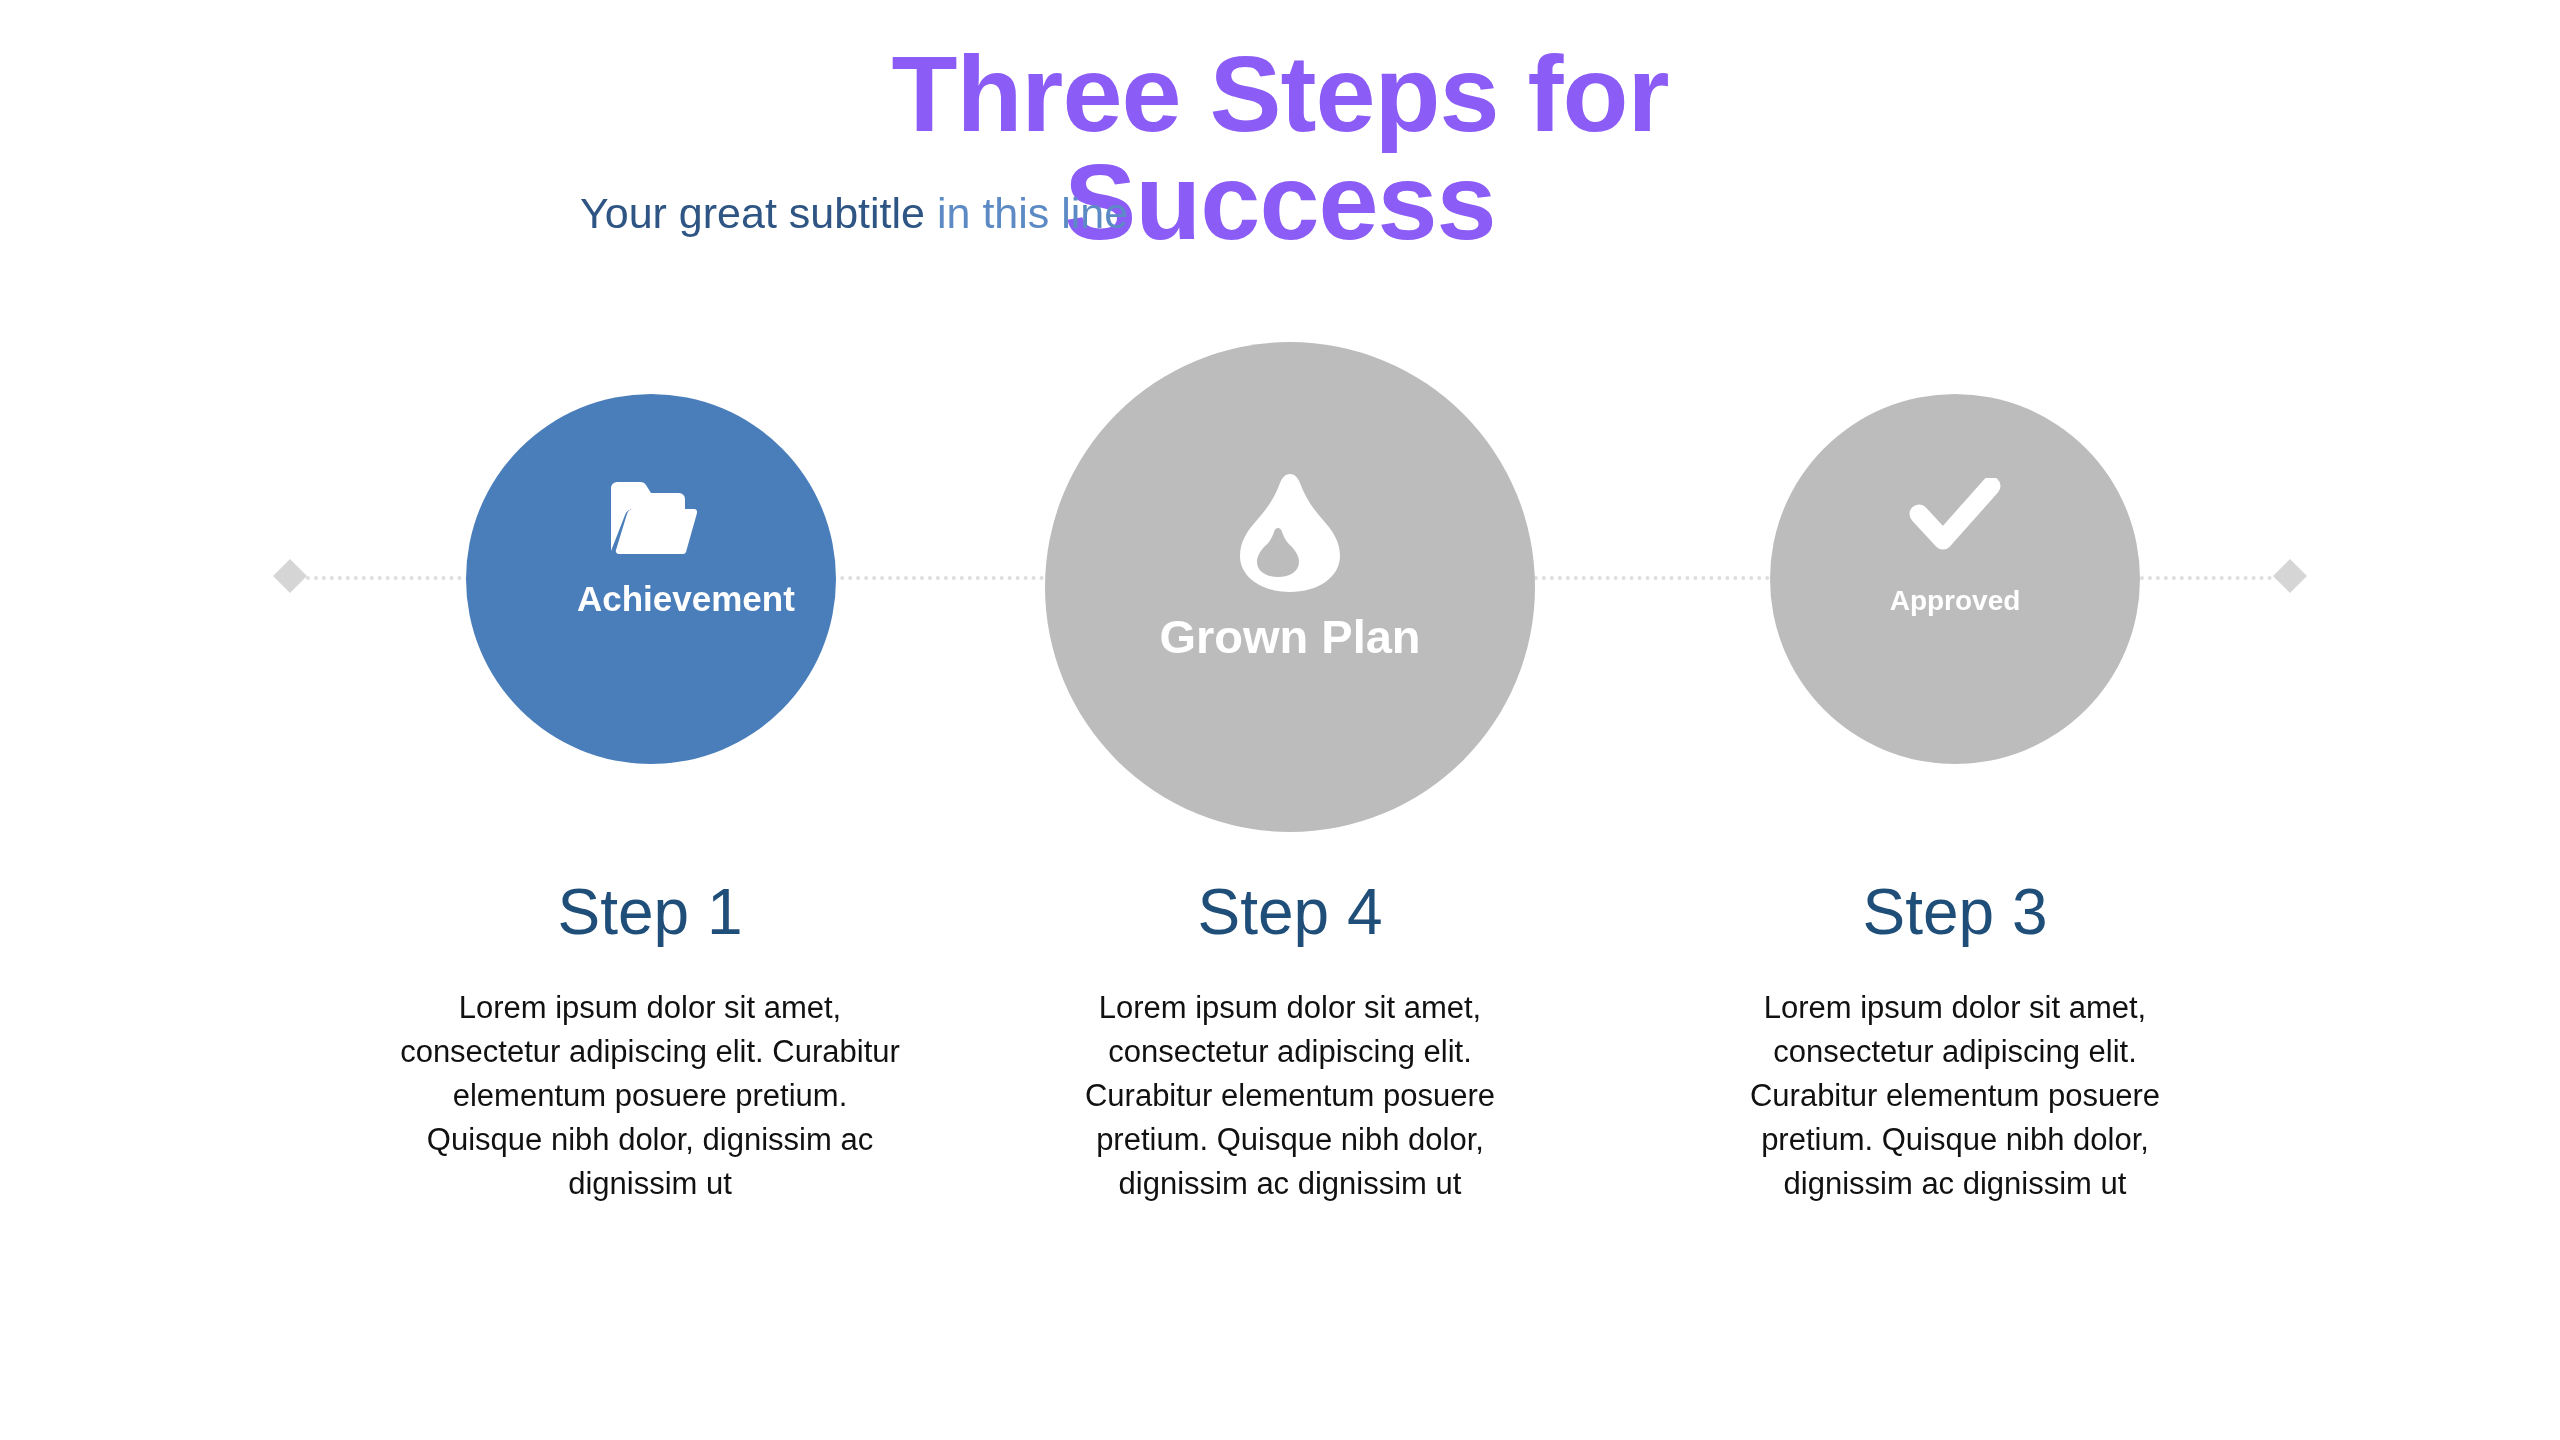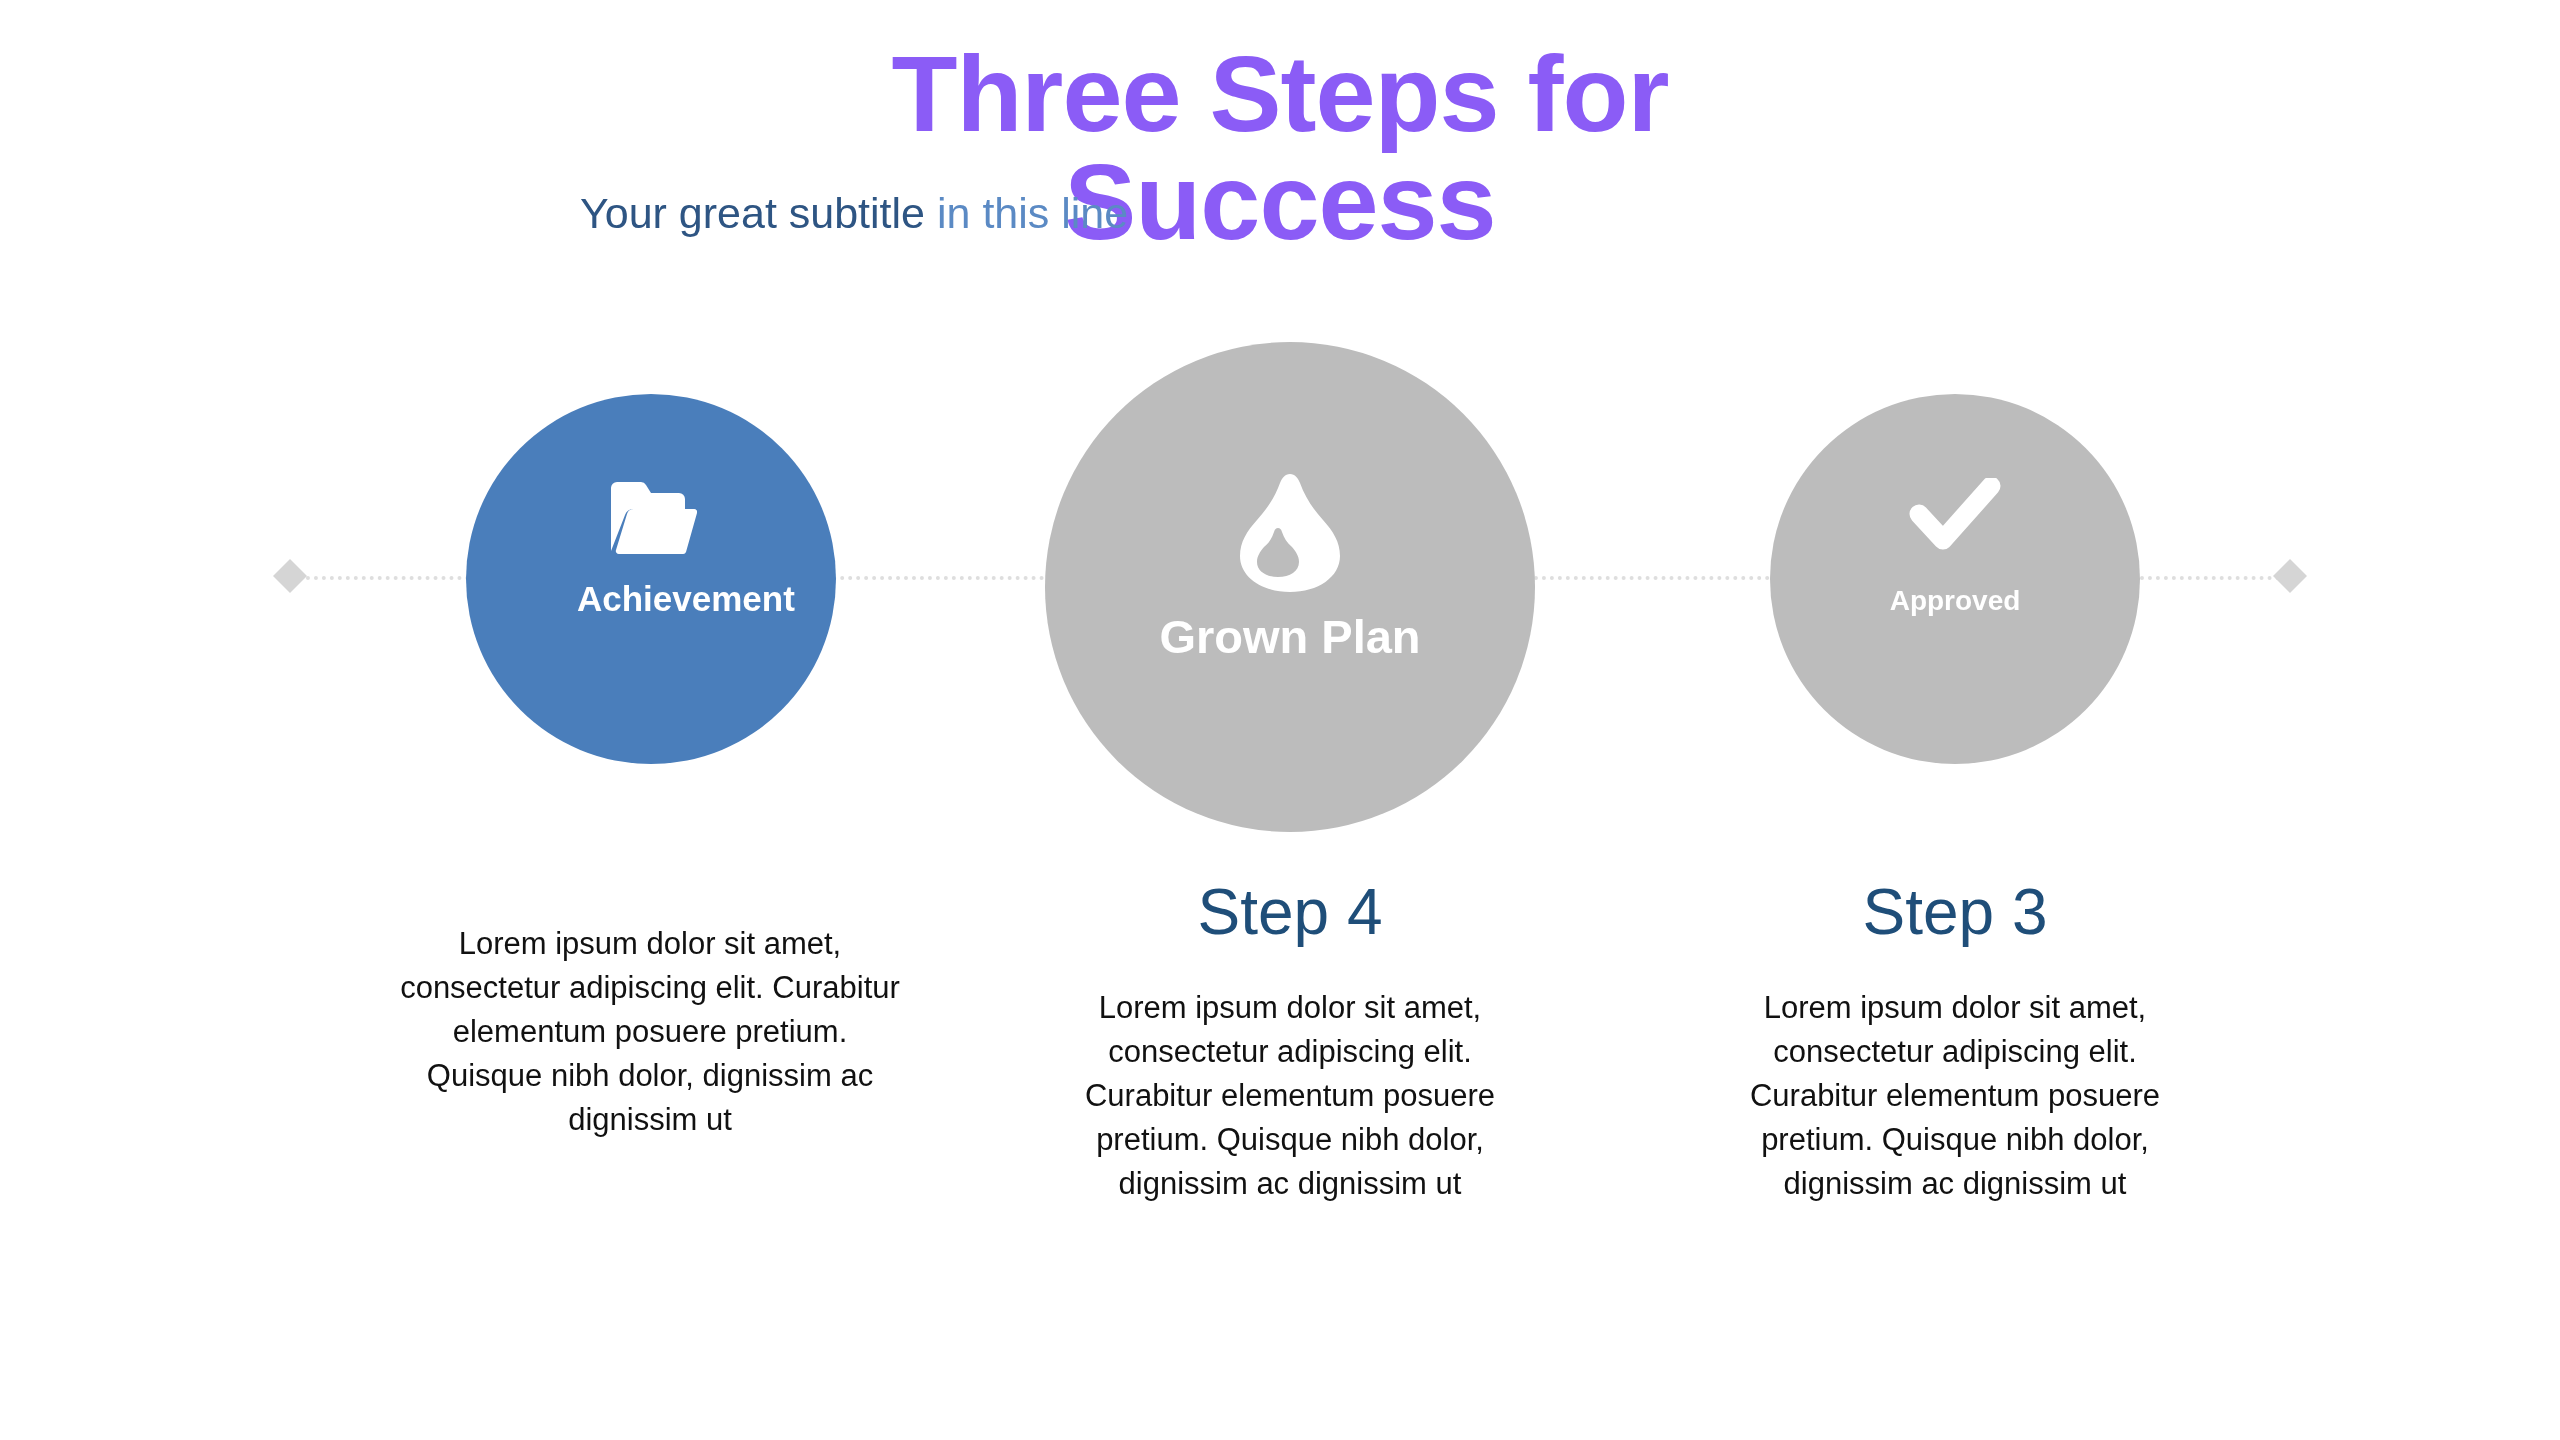--- a/index.html
+++ b/index.html
@@ -207,20 +207,21 @@
         <path d="M12 36 L36 62 L84 8" fill="none" stroke="#ffffff" stroke-width="19" stroke-linecap="round" stroke-linejoin="round"></path>
       </svg>
     </span>
     <span class="node-label">Approved</span>
   </div>
 </div>
 
 <div class="steps">
 
   <div class="step-col c1">
+    <div class="step-heading">Step 1</div>
     <p class="step-body">Lorem ipsum dolor sit amet, consectetur adipiscing elit. Curabitur elementum posuere pretium. Quisque nibh dolor, dignissim ac dignissim ut</p>
   </div>
 
   <div class="step-col c2">
     <div class="step-heading">Step 4</div>
     <p class="step-body">Lorem ipsum dolor sit amet, consectetur adipiscing elit. Curabitur elementum posuere pretium. Quisque nibh dolor, dignissim ac dignissim ut</p>
   </div>
 
   <div class="step-col c3">
     <div class="step-heading">Step 3</div>

